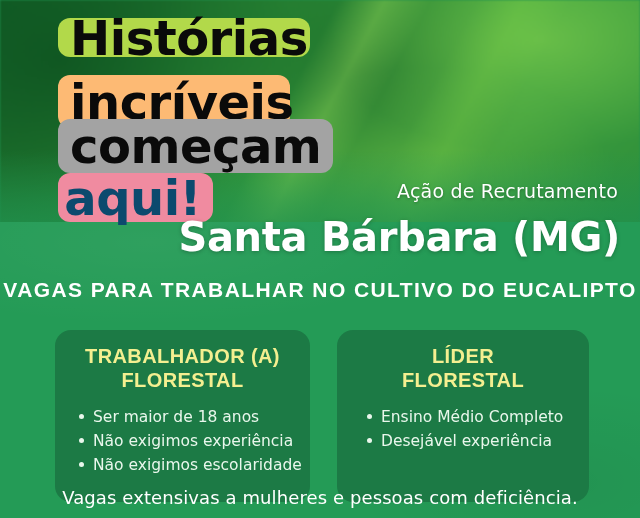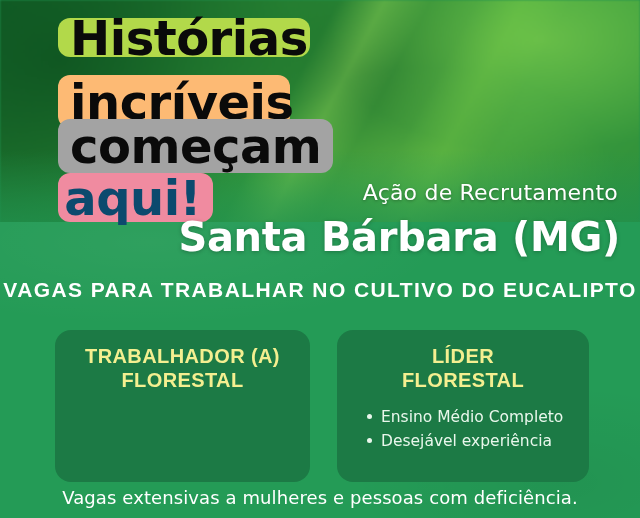--- a/index.html
+++ b/index.html
@@ -86,21 +86,21 @@
   .hl-1 { left: 58px;  top: 18px;  width: 252px; height: 39px; }
   .hl-2 { left: 58px;  top: 75px;  width: 232px; height: 53px; }
   .hl-3 { left: 58px;  top: 119px; width: 275px; height: 54px; }
   .hl-4 { left: 58px;  top: 173px; width: 155px; height: 49px; }
 
   
   .kicker {
     position: absolute;
     right: 22px;
     top: 180px;
-    font-size: 22px;
+    font-size: 19px;
     color: #ffffff;
     font-weight: 400;
     letter-spacing: 0.2px;
     text-shadow: 0 1px 3px rgba(0,0,0,0.30);
     font-family: "DejaVu Sans", sans-serif;
   }
   .city {
     position: absolute;
     right: 20px;
     top: 214px;
@@ -123,21 +123,21 @@
     font-size: 21px;
     font-weight: 600;
     letter-spacing: 1.4px;
     font-family: "Liberation Sans", sans-serif;
   }
 
   
   .card {
     position: absolute;
     top: 330px;
-    height: 152px;
+    height: 172px;
     background: #1c7a45;
     border-radius: 16px;
     box-sizing: border-box;
     padding: 14px 10px 10px 10px;
   }
   .card-left  { left: 55px;  width: 255px; }
   .card-right { left: 337px; width: 252px; }
 
   .card-title {
     text-align: center;
@@ -217,20 +217,25 @@
   <div class="kicker">Ação de Recrutamento</div>
   <div class="city">Santa Bárbara (MG)</div>
 
   <div class="banner">VAGAS PARA TRABALHAR NO CULTIVO DO EUCALIPTO</div>
 
   <div class="card card-left" style="background: rgb(28, 122, 69);">
     <div class="card-title" style="color: rgb(244, 239, 144);">
       <span class="t1">TRABALHADOR (A)</span>
       <span class="t2">FLORESTAL</span>
     </div>
+    <ul class="bullets">
+      <li>Ser maior de 18 anos</li>
+      <li>Não exigimos experiência</li>
+      <li>Não exigimos escolaridade</li>
+    </ul>
   </div>
 
   <div class="card card-right" style="background: rgb(28, 122, 69);">
     <div class="card-title" style="color: rgb(244, 239, 144);">
       <span class="t1">LÍDER</span>
       <span class="t2">FLORESTAL</span>
     </div>
     <ul class="bullets">
       <li>Ensino Médio Completo</li>
       <li>Desejável experiência</li>

